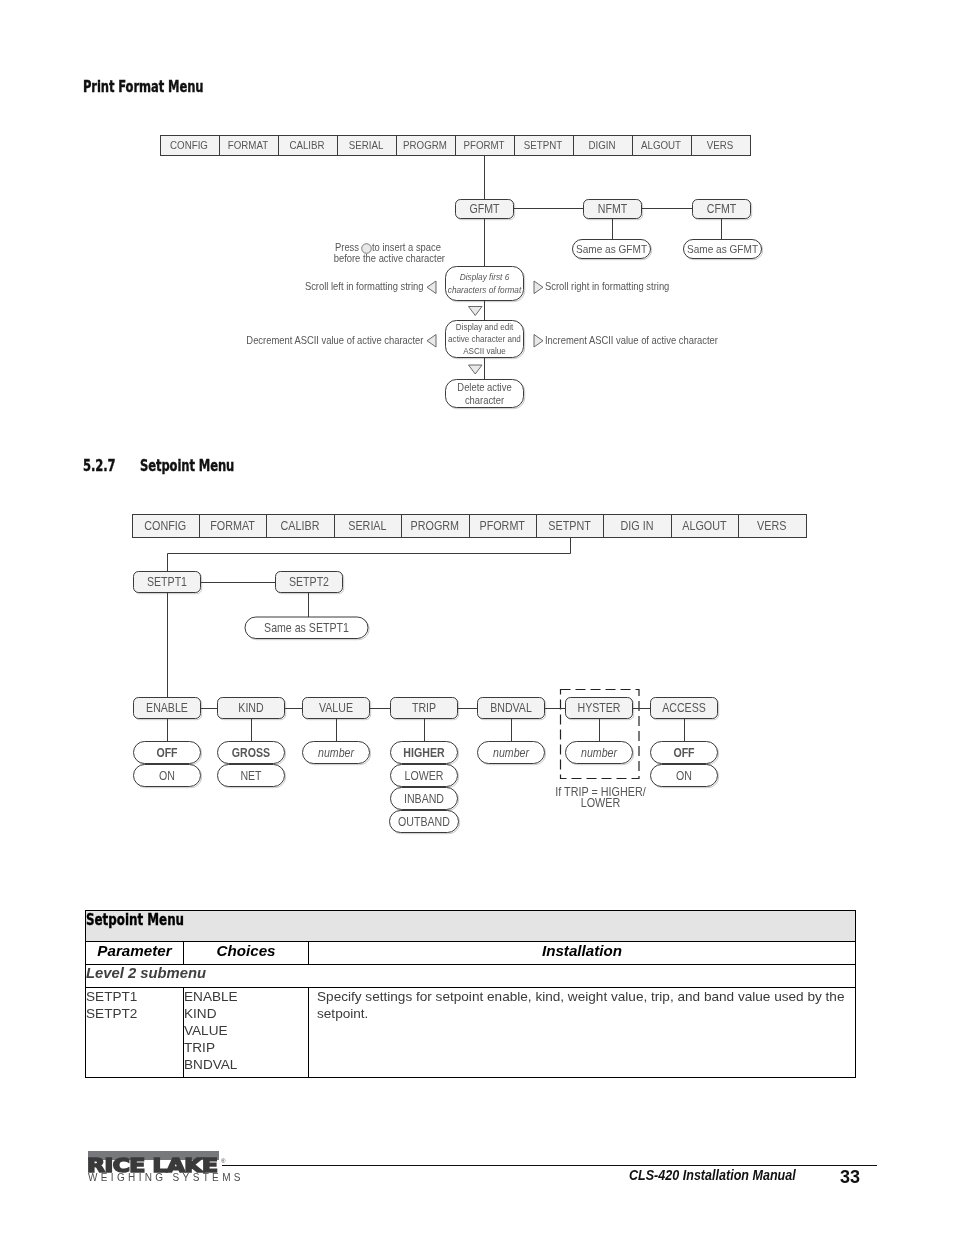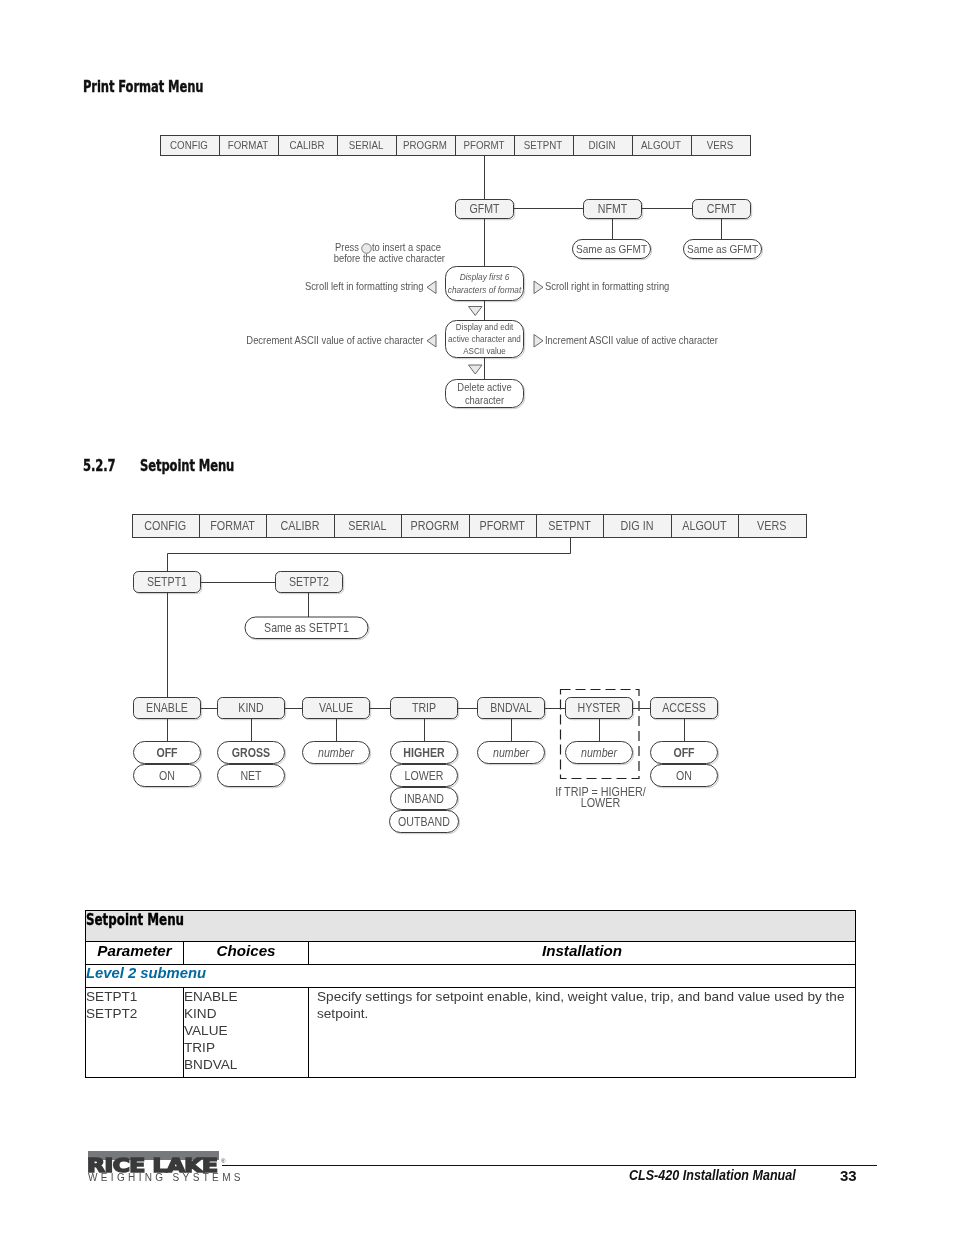--- a/index.html
+++ b/index.html
@@ -13,40 +13,40 @@
 
   .mtable{position:absolute;left:85px;top:910px;width:770px;border-collapse:collapse;
           table-layout:fixed;font-family:"Liberation Sans",sans-serif;}
   .mtable td{border:1px solid #000;padding:0;vertical-align:top;}
   .c1{width:98px;} .c2{width:125px;} .c3{width:547px;}
   .ttitle{background:#e4e4e4;height:30px;font-weight:bold;font-size:15px;color:#000;
           padding:0 0 0 6px;vertical-align:middle;font-family:"DejaVu Sans Condensed","DejaVu Sans",sans-serif;
           -webkit-text-stroke:0.35px #000;}
   .ttitle>span{display:inline-block;transform:scaleX(0.88);transform-origin:left center;}
   .thead{height:22px;text-align:center;font-weight:bold;font-size:15.2px;color:#000;vertical-align:middle;font-style:italic;}
-  .tsection{height:22px;font-weight:bold;font-style:italic;font-size:14.8px;color:#0369a1;
+  .tsection{height:22px;font-weight:bold;font-style:italic;font-size:14.8px;color:#404040;
             padding-left:6px;vertical-align:middle;margin-left:40px;}
   .tsection2{height:25px;font-size:14.4px;color:#3a3a3a;padding:0 0 0 6px;vertical-align:middle;line-height:25px;}
   .tcell{height:89px;font-size:13.6px;color:#3a3a3a;padding:5px 6px 0 6px;line-height:17px;}
   .tcell.c3{padding-right:9px;padding-left:8px;}
 
   .footer{position:absolute;left:0;top:1131px;width:954px;height:80px;}
   .logo{position:absolute;left:88px;top:0px;width:145px;height:55px;}
   .logo-bar{position:absolute;left:0;top:20px;width:131px;height:8.5px;background:#76787b;}
   .logo-brand{position:absolute;left:-1px;top:25px;font-weight:bold;font-size:25px;line-height:25px;color:#3a3a3a;
               letter-spacing:-0.5px;font-family:"DejaVu Sans Condensed","DejaVu Sans",sans-serif;
               -webkit-text-stroke:2.0px #3a3a3a;
               transform:scaleX(1.04) scaleY(0.78);transform-origin:left top;white-space:nowrap;}
   .logo-reg{position:absolute;left:133px;top:27px;font-size:6px;color:#3a3a3a;font-family:"Liberation Sans",sans-serif;}
   .logo-tag{position:absolute;left:0px;top:41px;font-size:10px;color:#4d4d4d;letter-spacing:3.35px;
             font-family:Liberation Sans, sans-serif;white-space:nowrap;}
   .footrule{position:absolute;left:222px;top:34px;width:655px;height:1.2px;background:#111;}
   .foot-title{position:absolute;left:629px;top:36px;font-style:italic;font-weight:bold;font-size:14.2px;color:#111;
               font-family:"Liberation Sans",sans-serif;transform:scaleX(0.885);transform-origin:left top;white-space:nowrap;}
-  .foot-page{position:absolute;left:840px;top:36px;font-weight:bold;font-size:15px;color:#111;
+  .foot-page{position:absolute;left:840px;top:36px;font-weight:bold;font-size:18px;color:#111;
              font-family:"Liberation Sans",sans-serif;}
 </style>
 </head>
 <body>
 
 <div class="page">
 
   <h2 class="sechead" style="left:83px;top:78px;">Print Format Menu</h2>
 
   <svg id="svg-pf" width="954" height="420" style="top:0;left:0">

